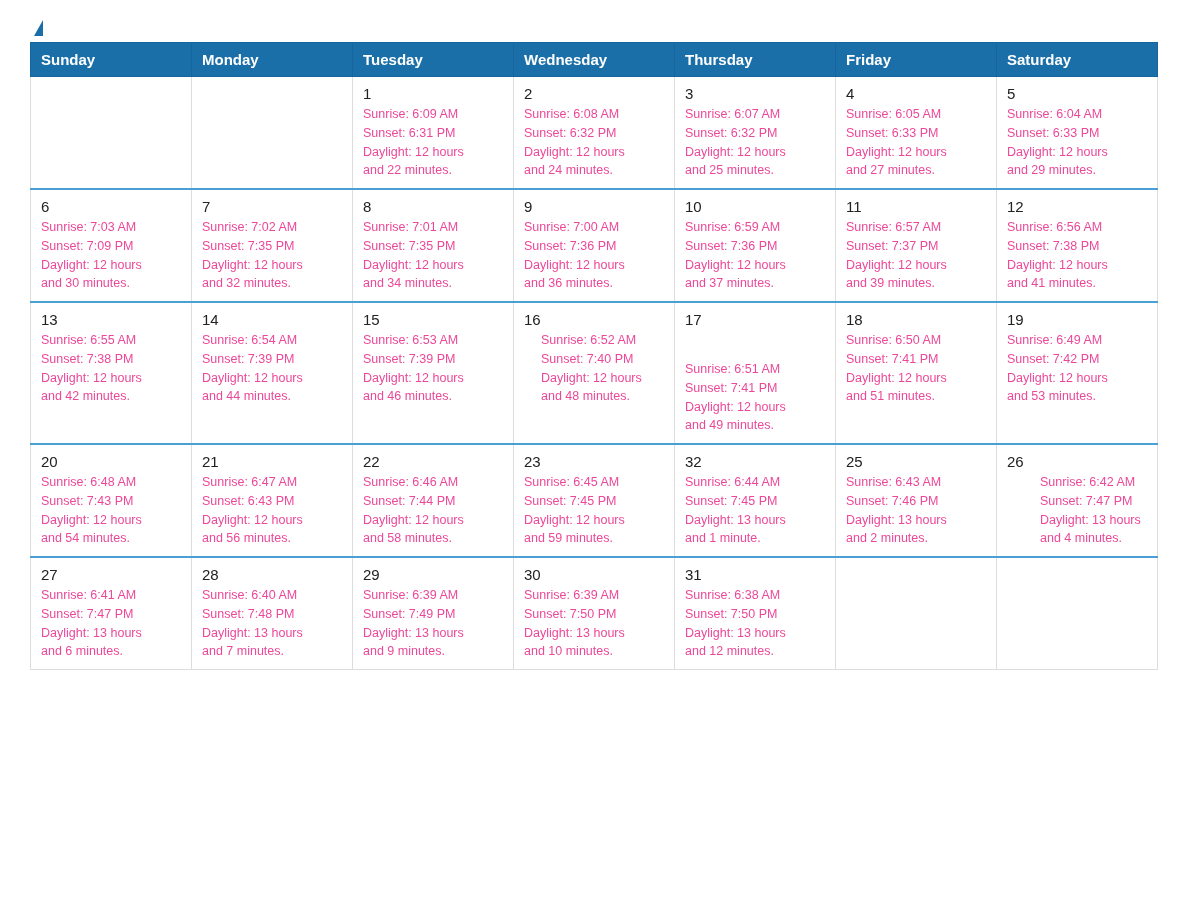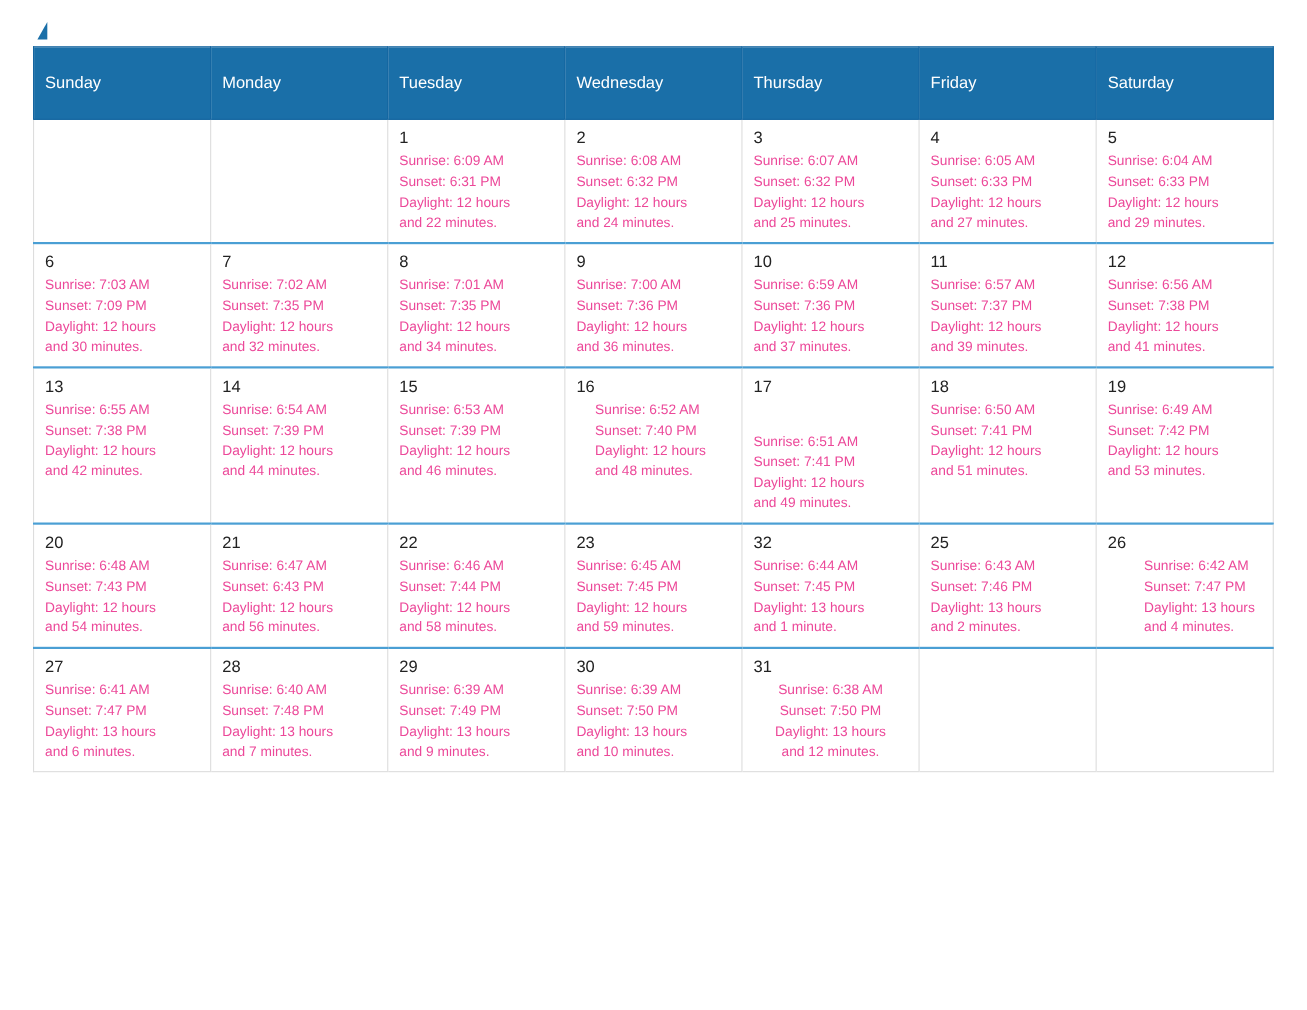--- a/index.html
+++ b/index.html
@@ -48,22 +48,22 @@
     }
     .calendar-table {
       width: 100%;
       border-collapse: collapse;
       margin-top: 10px;
     }
     .calendar-table th {
       background-color: #1a6fa8;
       color: #fff;
       font-size: 15px;
-      font-weight: normal;
-      padding: 24px 10px;
+      font-weight: bold;
+      padding: 8px 10px;
       text-align: left;
       border: 1px solid #1a6fa8;
     }
     .calendar-table td {
       vertical-align: top;
       padding: 8px 10px;
       border: 1px solid #ccc;
       width: 14.28%;
       min-height: 100px;
       font-size: 13px;
@@ -362,21 +362,21 @@
         </td>
         <td>
           <span class="day-number">30</span>
           <div class="day-info" style="white-space: pre-line;">Sunrise: 6:39 AM
 Sunset: 7:50 PM
 Daylight: 13 hours
 and 10 minutes.</div>
         </td>
         <td>
           <span class="day-number">31</span>
-          <div class="day-info" style="white-space: pre-line; text-align: center;">Sunrise: 6:38 AM
+          <div class="day-info" style="white-space: pre-line;">Sunrise: 6:38 AM
 Sunset: 7:50 PM
 Daylight: 13 hours
 and 12 minutes.</div>
         </td>
         <td></td>
         <td></td>
       </tr>
     </tbody>
 </table>
 

